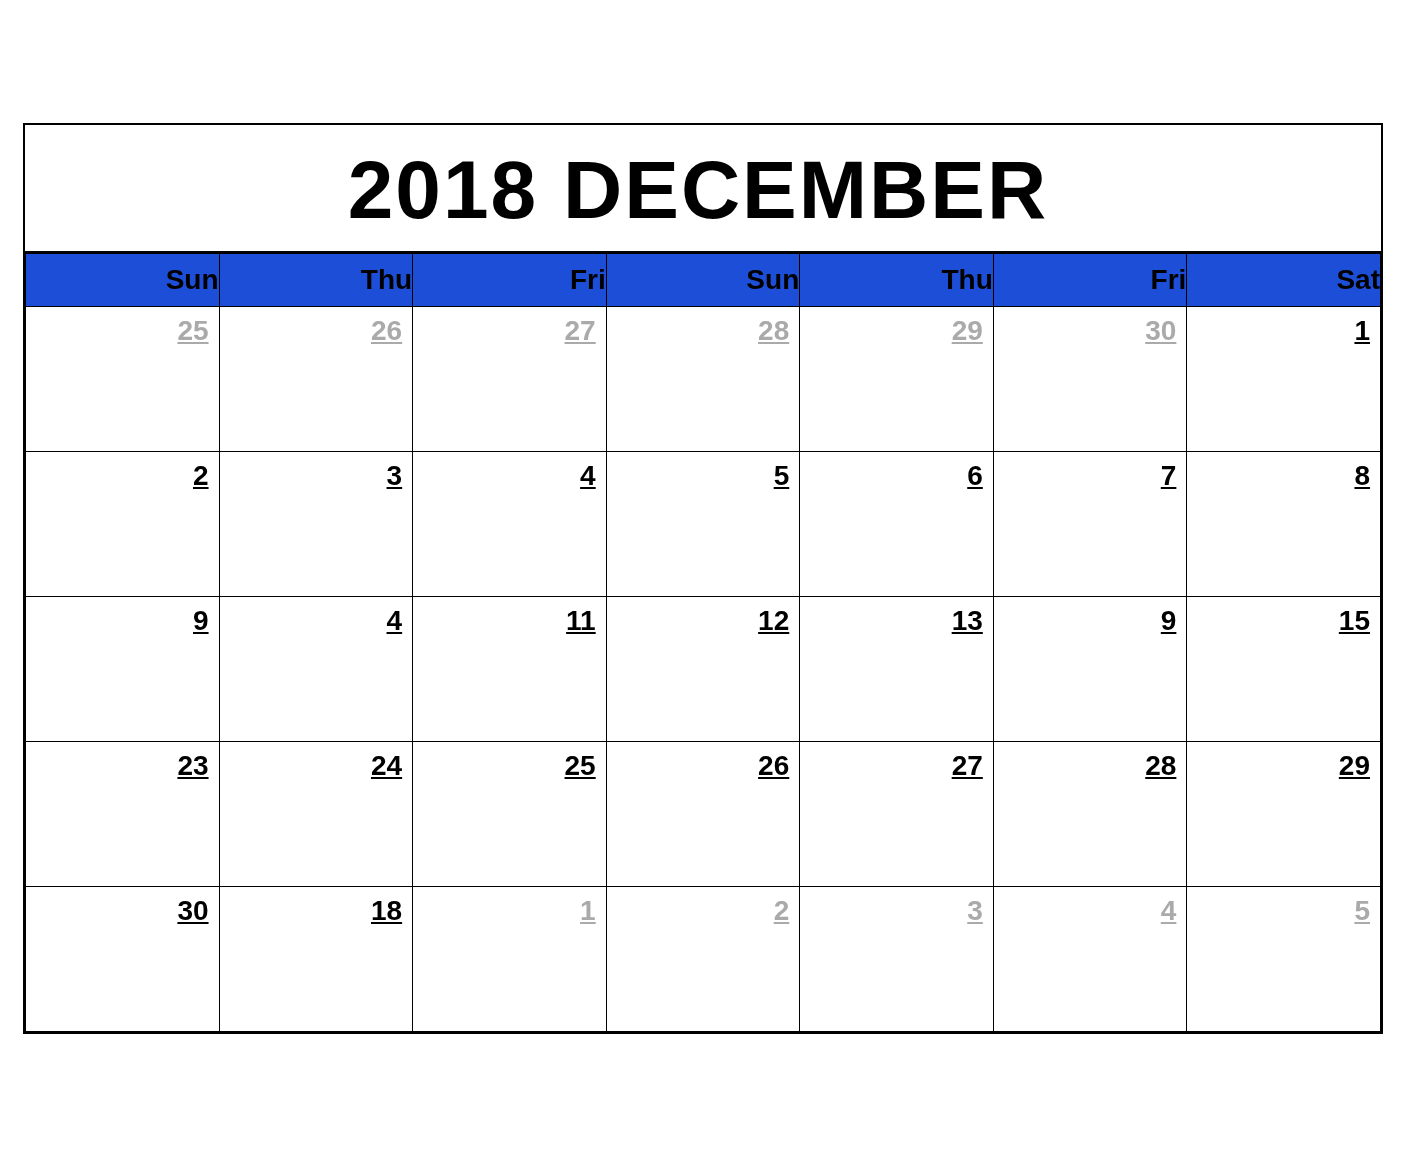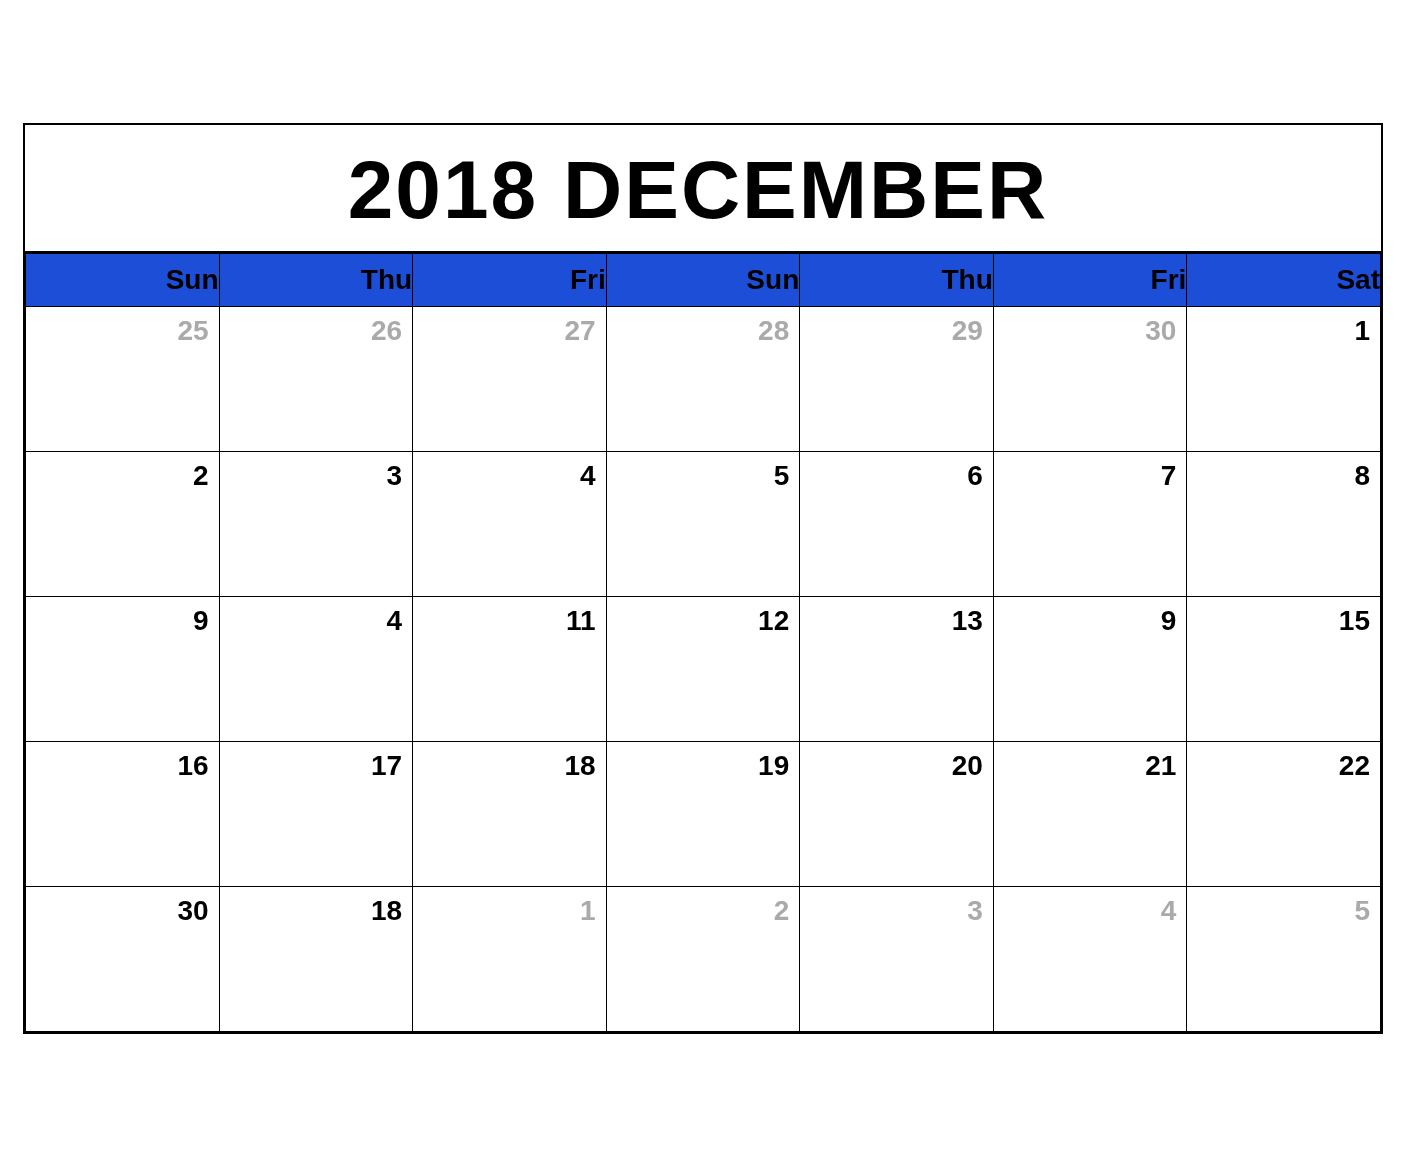--- a/index.html
+++ b/index.html
@@ -49,20 +49,21 @@
 
     .calendar-grid td {
       border: 1.5px solid #000;
       width: calc(100% / 7);
       height: 145px;
       vertical-align: top;
       padding: 8px 10px 0 0;
       font-size: 28px;
       font-weight: bold;
       text-align: right;
+      text-decoration: underline;
     }
 
     .calendar-grid td.other-month {
       color: #aaa;
       font-weight: bold;
     }
 
     .calendar-grid td.current-month {
       color: #000;
       font-weight: bold;
@@ -109,27 +110,27 @@
         <tr>
           <td class="current-month">9</td>
           <td class="current-month">4</td>
           <td class="current-month">11</td>
           <td class="current-month">12</td>
           <td class="current-month">13</td>
           <td class="current-month">9</td>
           <td class="current-month">15</td>
         </tr>
         <tr>
-          <td class="current-month">16</td>
-          <td class="current-month">17</td>
-          <td class="current-month">18</td>
-          <td class="current-month">19</td>
-          <td class="current-month">20</td>
-          <td class="current-month">21</td>
-          <td class="current-month">22</td>
+          <td class="current-month">23</td>
+          <td class="current-month">24</td>
+          <td class="current-month">25</td>
+          <td class="current-month">26</td>
+          <td class="current-month">27</td>
+          <td class="current-month">28</td>
+          <td class="current-month">29</td>
         </tr>
         <tr>
           <td class="current-month">30</td>
           <td class="current-month">18</td>
           <td class="other-month">1</td>
           <td class="other-month">2</td>
           <td class="other-month">3</td>
           <td class="other-month">4</td>
           <td class="other-month">5</td>
         </tr>

